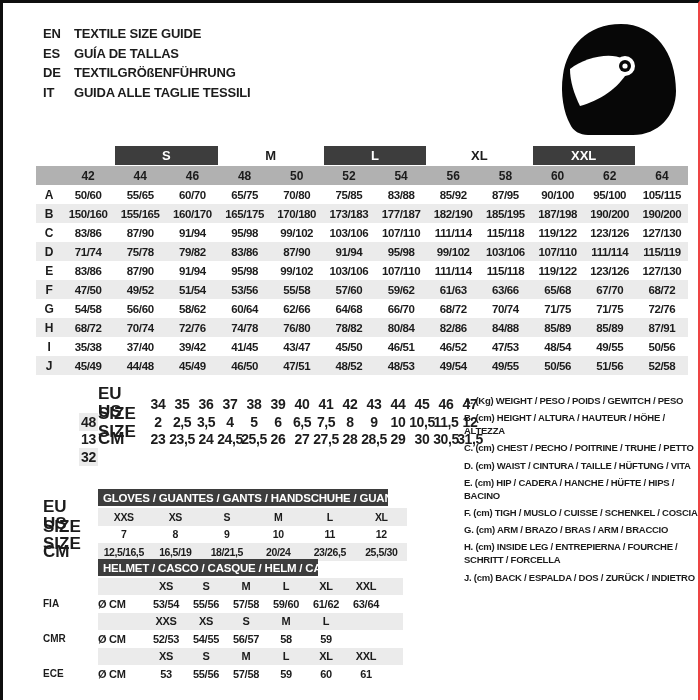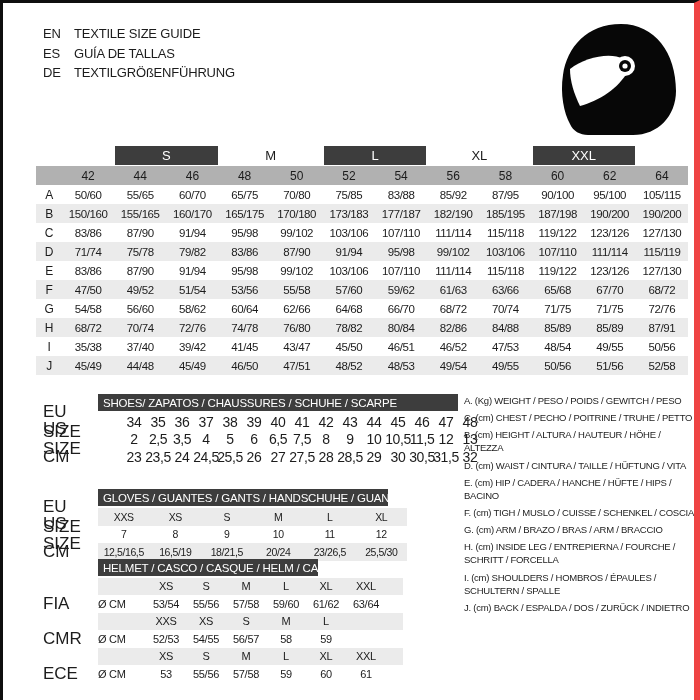--- a/index.html
+++ b/index.html
@@ -1,20 +1,20 @@
 <!DOCTYPE html>
 <html><head>
 <meta charset="utf-8">
 <style>
   html,body{margin:0;padding:0;background:#fff;}
   .page{
     position:relative;width:700px;height:700px;box-sizing:border-box;
     background:#fff;overflow:hidden;color:#1c1c1c;
-    border-top:3px solid #0e0e0e;border-left:3px solid #0e0e0e;border-right:6px solid #ef4444;
-    font-family:"Liberation Sans",sans-serif;font-weight:400;
+    border-top:3px solid #0e0e0e;border-left:3px solid #0e0e0e;border-right:2px solid #ef4444;
+    font-family:"Liberation Sans",sans-serif;font-weight:700;
   }
   
   .langs{position:absolute;left:40px;top:21px;}
   .lang-row{display:flex;font-size:13px;line-height:19.5px;letter-spacing:-0.2px;}
   .lang-code{width:31px;}
   
   .logo{position:absolute;left:552px;top:18px;}
   
   .main-table{
     position:absolute;left:33px;top:142px;width:652px;
@@ -36,21 +36,21 @@
   .sec-cell{display:flex;align-items:center;justify-content:center;letter-spacing:-0.4px;}
   .shoes{left:40px;top:391px;grid-template-columns:55px repeat(15,24px);grid-template-rows:19px 17.5px 17.5px 17.5px;}
   .shoes .sec-cell{font-size:14px;margin-left:36px;}
   .gloves{left:40px;top:474px;grid-template-columns:55px repeat(6,51.5px);grid-template-rows:19px 17.5px 17.5px 17.5px;margin-top:12px;}
   .gloves .sec-cell{font-size:10.5px;}
   
   .helmet-sec{left:40px;top:556px;
     grid-template-columns:55px 48px repeat(6,40px) 17px;
     grid-template-rows:19px 16.5px 18.5px 16.5px 18.5px 16.5px 18.5px;}
   .hm-cell{display:flex;align-items:center;justify-content:center;font-size:11px;letter-spacing:-0.3px;}
-  .hm-label{display:flex;align-items:center;font-size:17px;}
+  .hm-label{display:flex;align-items:center;font-size:10px;}
   .hm-unit{justify-content:flex-start !important;}
   
   .legend{position:absolute;left:461px;top:391px;width:237px;}
   .legend-item{font-size:9.5px;line-height:13px;margin-bottom:4.2px;letter-spacing:-0.25px;}
 </style>
 </head>
 <body>
 
 <div class="page">
 
@@ -59,20 +59,24 @@
         <div class="lang-code">EN</div>
         <div class="lang-text">TEXTILE SIZE GUIDE</div>
       </div>
       <div class="lang-row">
         <div class="lang-code">ES</div>
         <div class="lang-text">GUÍA DE TALLAS</div>
       </div>
       <div class="lang-row">
         <div class="lang-code">DE</div>
         <div class="lang-text">TEXTILGRÖßENFÜHRUNG</div>
+      </div>
+      <div class="lang-row">
+        <div class="lang-code">IT</div>
+        <div class="lang-text">GUIDA ALLE TAGLIE TESSILI</div>
       </div>
     </div>
 
   <div class="logo">
     <svg width="128" height="118" viewBox="0 0 128 118" aria-hidden="true">
       <path d="M66 3 C 32 3 12 26 8 54 C 5 73 9 92 15 103 C 18 110 25 114 33 114 L 78 114 C 103 114 121 95 121 70 C 121 32 100 3 66 3 Z" fill="#070707"></path>
       <path d="M15 48 C 30 36 56 31 68 38 C 73 41 75 46 73 50 C 64 67 44 80 25 85 C 19 73 15 60 15 48 Z" fill="#ffffff"></path>
       <circle cx="70" cy="45" r="10" fill="#ffffff"></circle>
       <circle cx="70" cy="45" r="6" fill="#070707"></circle>
       <circle cx="70" cy="45" r="2.6" fill="#ffffff"></circle>
@@ -242,23 +246,20 @@
       <div class="mt-cell stripe-bg">48/53</div>
       <div class="mt-cell stripe-bg">49/54</div>
       <div class="mt-cell stripe-bg">49/55</div>
       <div class="mt-cell stripe-bg">50/56</div>
       <div class="mt-cell stripe-bg">51/56</div>
       <div class="mt-cell stripe-bg">52/58</div>
     </div>
 
   <div class="sec shoes">
       <div></div>
-      <div style="grid-column: 2 / -1;">
-        <div class="bar">SHOES/ ZAPATOS / CHAUSSURES / SCHUHE / SCARPE</div>
-      </div>
       <div class="sec-label">EU SIZE</div>
       <div class="sec-cell stripe-bg">34</div>
       <div class="sec-cell stripe-bg">35</div>
       <div class="sec-cell stripe-bg">36</div>
       <div class="sec-cell stripe-bg">37</div>
       <div class="sec-cell stripe-bg">38</div>
       <div class="sec-cell stripe-bg">39</div>
       <div class="sec-cell stripe-bg">40</div>
       <div class="sec-cell stripe-bg">41</div>
       <div class="sec-cell stripe-bg">42</div>
@@ -386,24 +387,23 @@
       <div class="hm-cell">55/56</div>
       <div class="hm-cell">57/58</div>
       <div class="hm-cell">59</div>
       <div class="hm-cell">60</div>
       <div class="hm-cell">61</div>
       <div></div>
     </div>
 
   <div class="legend">
       <div class="legend-item">A. (Kg) WEIGHT / PESO / POIDS / GEWITCH / PESO</div>
+      <div class="legend-item">B. (cm) HEIGHT / ALTURA / HAUTEUR / HÖHE / ALTEZZA</div>
       <div class="legend-item">C. (cm) CHEST / PECHO / POITRINE / TRUHE / PETTO</div>
-      <div class="legend-item">B. (cm) HEIGHT / ALTURA / HAUTEUR / HÖHE / ALTEZZA</div>
       <div class="legend-item">D. (cm) WAIST / CINTURA / TAILLE / HÜFTUNG / VITA</div>
       <div class="legend-item">E. (cm) HIP / CADERA / HANCHE / HÜFTE / HIPS / BACINO</div>
       <div class="legend-item">F. (cm) TIGH / MUSLO / CUISSE / SCHENKEL / COSCIA</div>
       <div class="legend-item">G. (cm) ARM / BRAZO / BRAS / ARM / BRACCIO</div>
       <div class="legend-item">H. (cm) INSIDE LEG / ENTREPIERNA / FOURCHE / SCHRITT / FORCELLA</div>
-      <div class="legend-item">I. (cm) SHOULDERS / HOMBROS / ÉPAULES / SCHULTERN / SPALLE</div>
       <div class="legend-item">J. (cm) BACK / ESPALDA / DOS / ZURÜCK / INDIETRO</div>
     </div>
 
 </div>
 
 </body></html>

